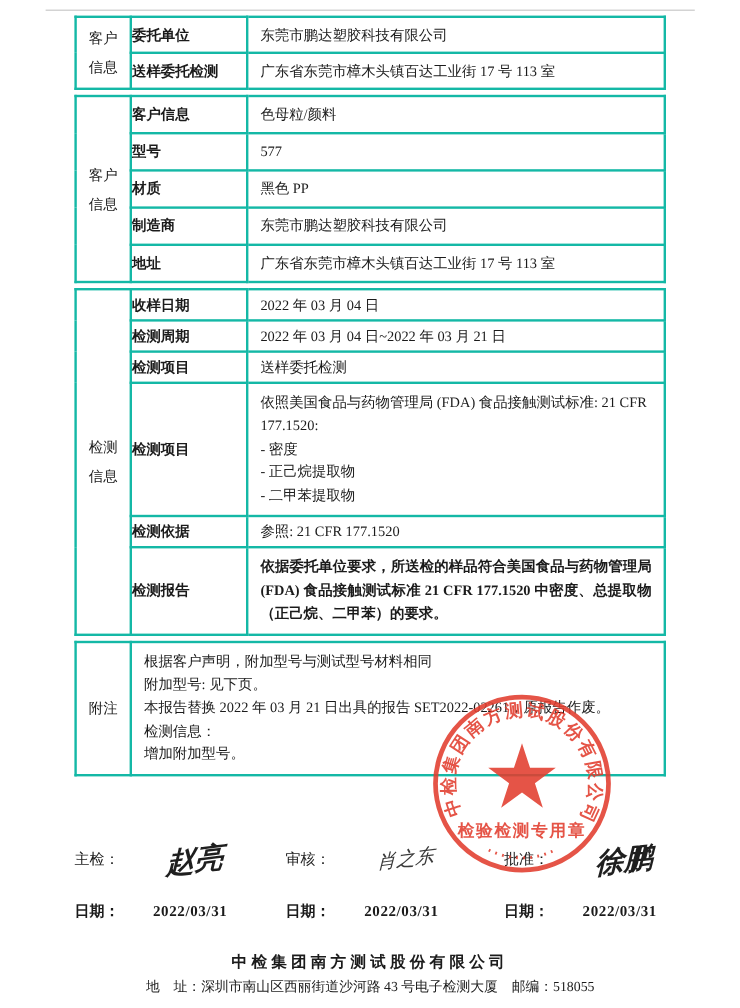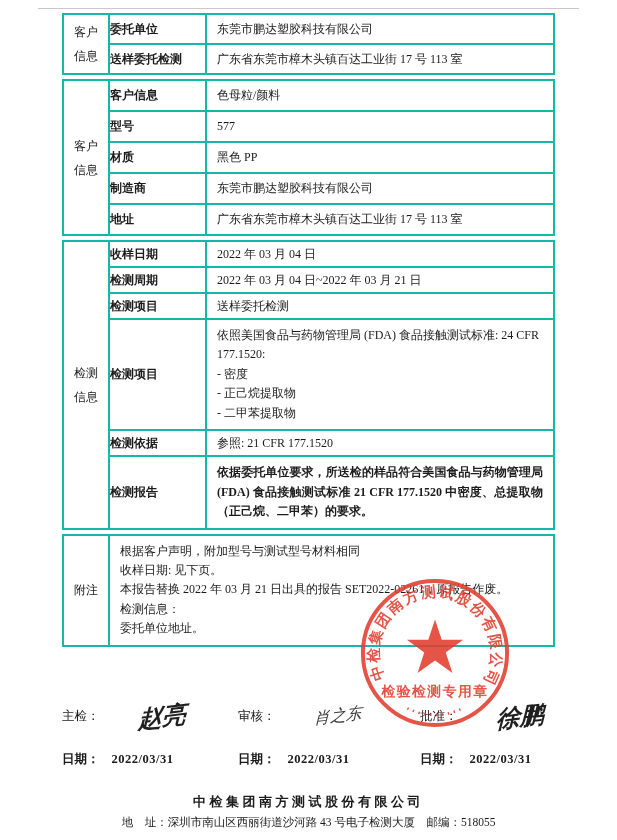--- a/index.html
+++ b/index.html
@@ -65,21 +65,21 @@
   .date-row {
     display: grid;
     grid-template-columns: 176px 182px 1fr;
     align-items: center;
     height: 30px;
     margin-top: 6px;
     font-weight: bold;
   }
   .sig-cell, .date-cell { display: flex; align-items: center; }
   .role-label, .date-label { font-size: 12.5px; white-space: nowrap; }
-  .date-val { font-size: 12.5px; margin-left: 12px; letter-spacing: 0.5px; }
+  .date-val { font-size: 12.5px; margin-left: 28px; letter-spacing: 0.5px; }
   .hand {
     font-family: "DejaVu Sans", sans-serif;
     font-style: italic;
     font-weight: 600;
     transform: rotate(-7deg) skewX(-8deg);
     color: #1f1f1f;
     margin-left: 38px;
     white-space: nowrap;
   }
   .hand-big { font-size: 24px; }
@@ -174,21 +174,21 @@
       <td class="lbl">检测周期</td>
       <td class="val">2022 年 03 月 04 日~2022 年 03 月 21 日</td>
     </tr>
     <tr class="h26">
       <td class="lbl">检测项目</td>
       <td class="val">送样委托检测</td>
     </tr>
     <tr>
       <td class="lbl">检测项目</td>
       <td class="multi">
-        <div class="nowrap-line">依照美国食品与药物管理局 (FDA) 食品接触测试标准: 24 CFR</div>
+        <div class="nowrap-line">依照美国食品与药物管理局 (FDA) 食品接触测试标准: 21 CFR</div>
         <div>177.1520:</div>
         <div>- 密度</div>
         <div>- 正己烷提取物</div>
         <div>- 二甲苯提取物</div>
       </td>
     </tr>
     <tr class="h26">
       <td class="lbl">检测依据</td>
       <td class="val">参照: 21 CFR 177.1520</td>
     </tr>
@@ -202,24 +202,24 @@
   <table class="doc-table">
     <colgroup>
         <col style="width:46px">
         <col>
       </colgroup>
     <tbody>
         <tr>
       <td class="sec">附注</td>
       <td class="notes-val">
         <div>根据客户声明，附加型号与测试型号材料相同</div>
-        <div>收样日期: 见下页。</div>
+        <div>附加型号: 见下页。</div>
         <div>本报告替换 2022 年 03 月 21 日出具的报告 SET2022-02261，原报告作废。</div>
         <div>检测信息：</div>
-        <div>委托单位地址。</div>
+        <div>增加附加型号。</div>
       </td>
     </tr>
   </tbody>
     </table>
 
   <div class="sig-area">
     <div class="sig-row">
       <div class="sig-cell">
         <span class="role-label">主检：</span>
         <span class="hand hand-big">赵亮</span>

